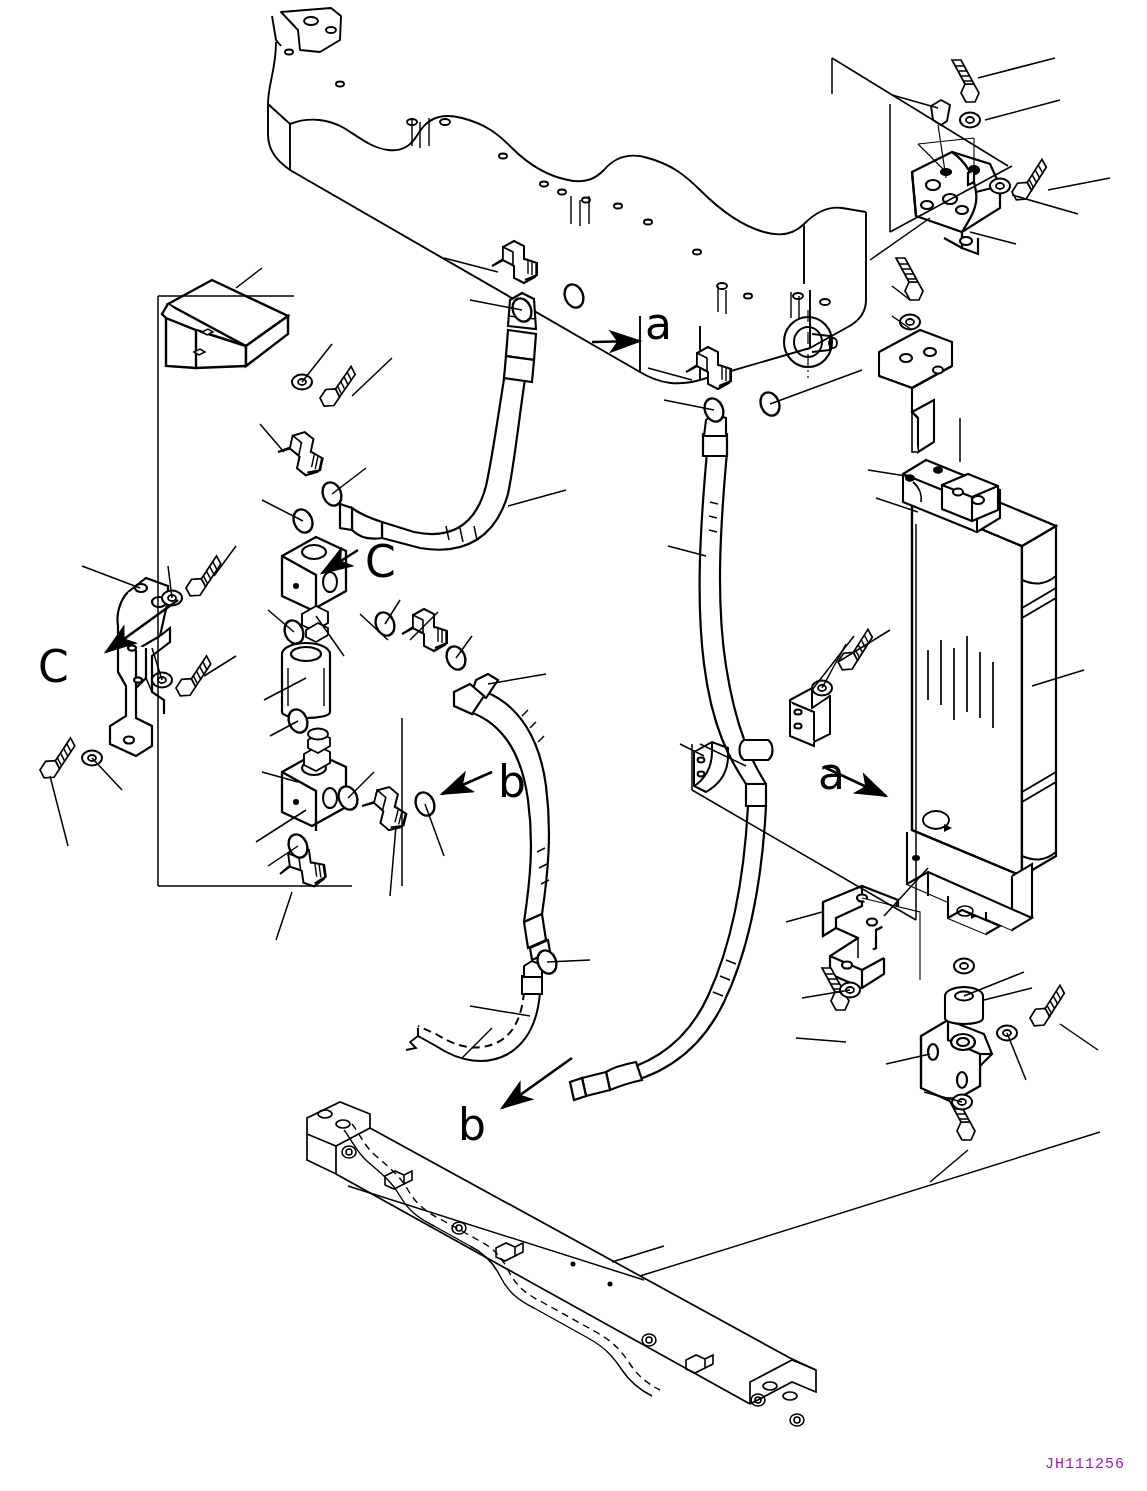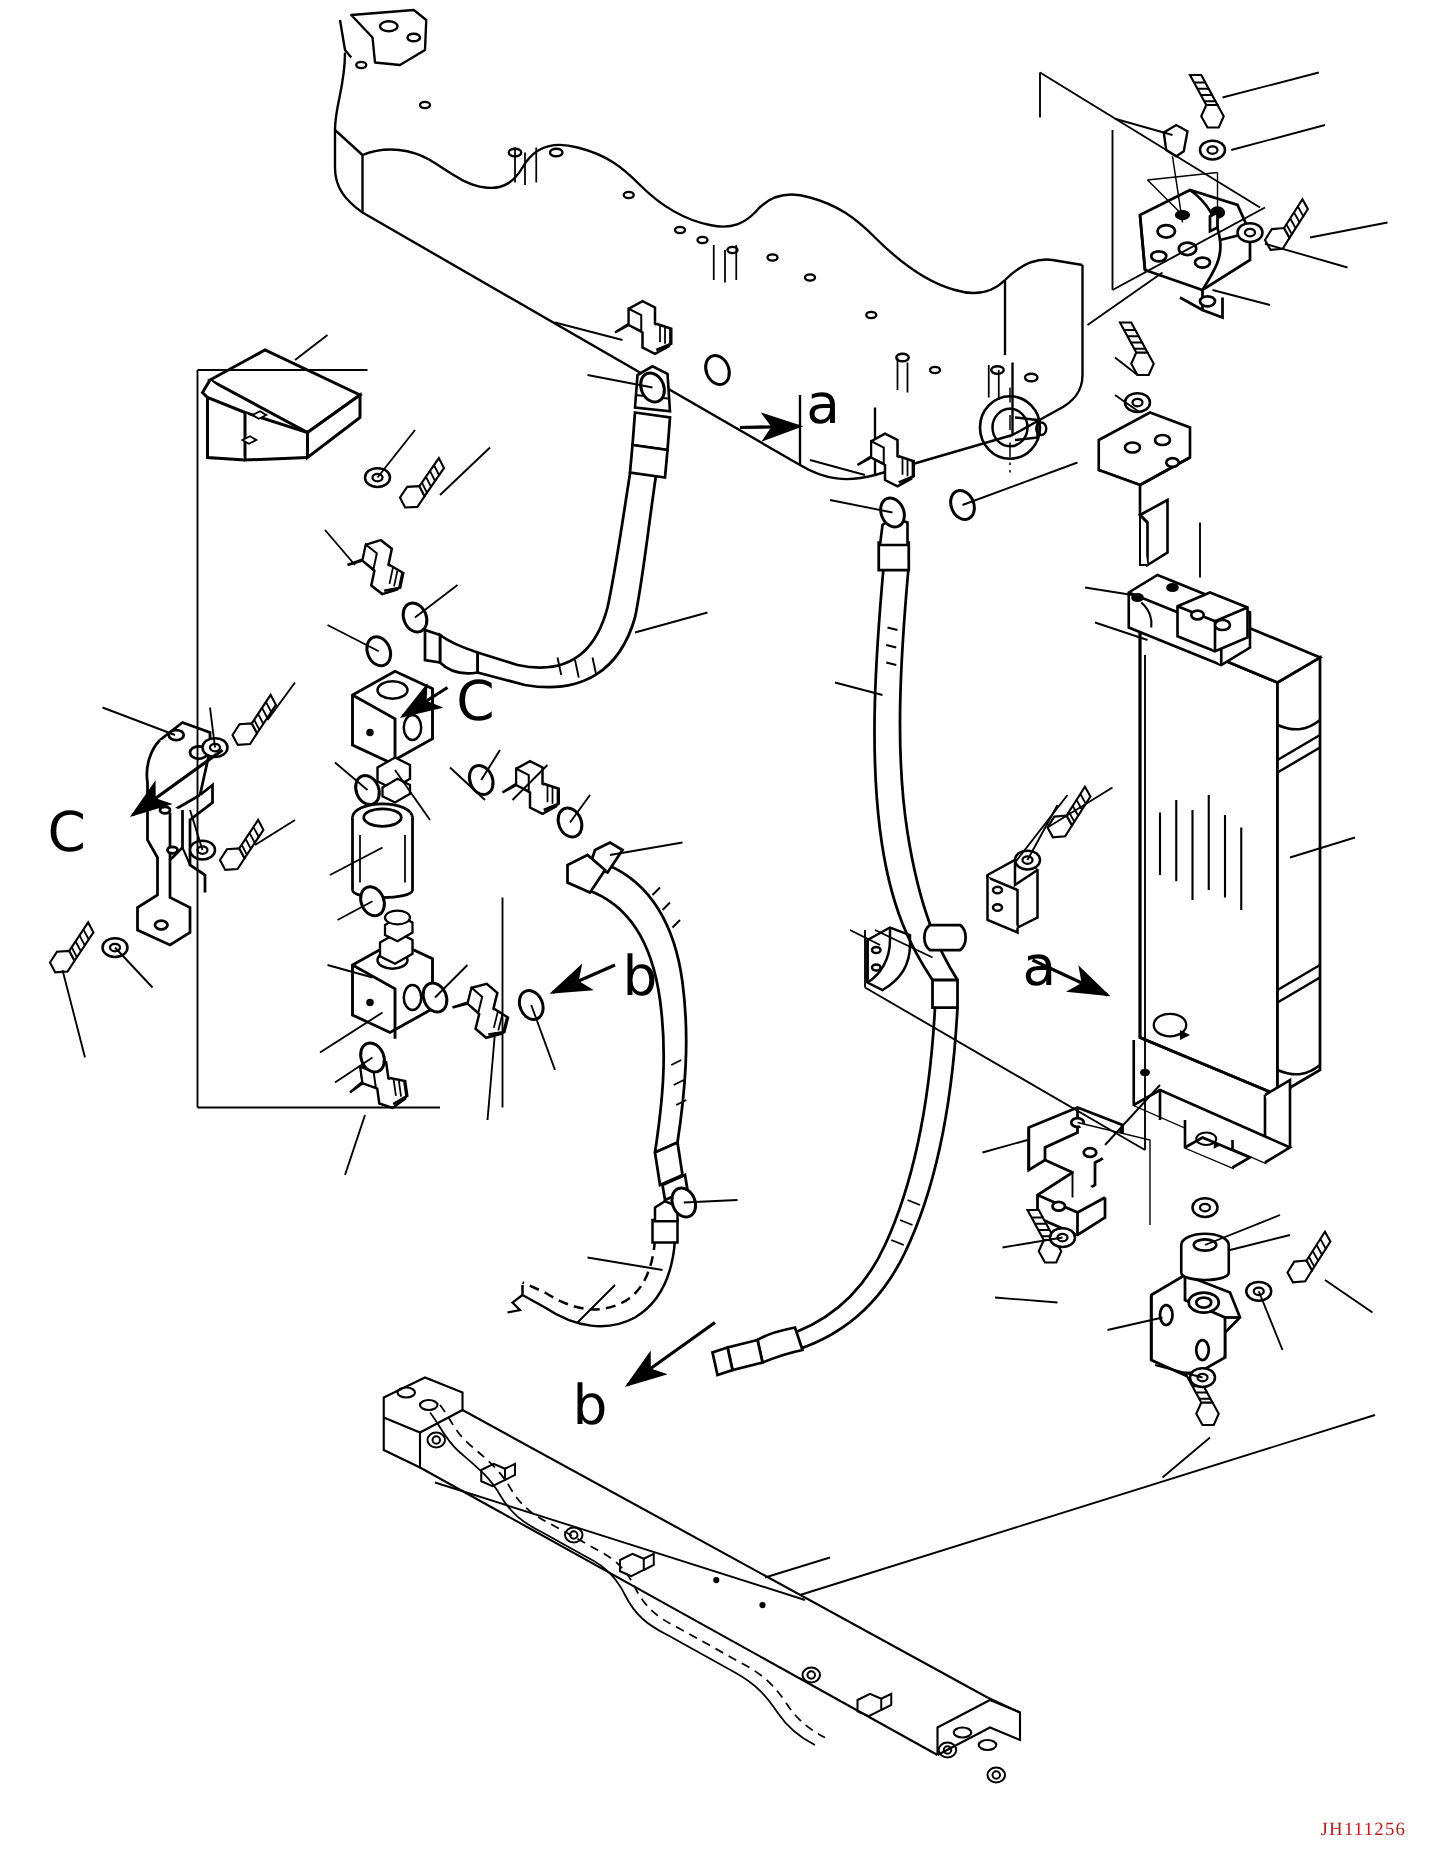--- a/index.html
+++ b/index.html
@@ -1,21 +1,21 @@
 <!DOCTYPE html>
 <html><head>
 <meta charset="utf-8">
 <style>
   html,body{margin:0;padding:0;background:#ffffff;}
   body{width:1147px;height:1491px;position:relative;overflow:hidden;
        font-family:"Liberation Sans",sans-serif;color:#000;}
   #stage{position:absolute;left:0;top:0;width:1147px;height:1491px;}
   svg.layer{position:absolute;left:0;top:0;width:1147px;height:1491px;}
-  .dwgno{position:absolute;right:22px;bottom:18px;font-family:Liberation Serif, serif;
-         font-size:15px;letter-spacing:1px;color:#b91c1c;}
+  .dwgno{position:absolute;right:22px;bottom:18px;font-family:Liberation Mono, monospace;
+         font-size:15px;letter-spacing:1px;color:#a21caf;}
   .callout{position:absolute;font-family:"DejaVu Sans",sans-serif;font-weight:400;
            color:#000;line-height:1;}
 </style>
 </head>
 <body>
 
 <div id="stage">
 
   <svg class="layer" viewBox="0 0 1147 1491">
     <defs>

